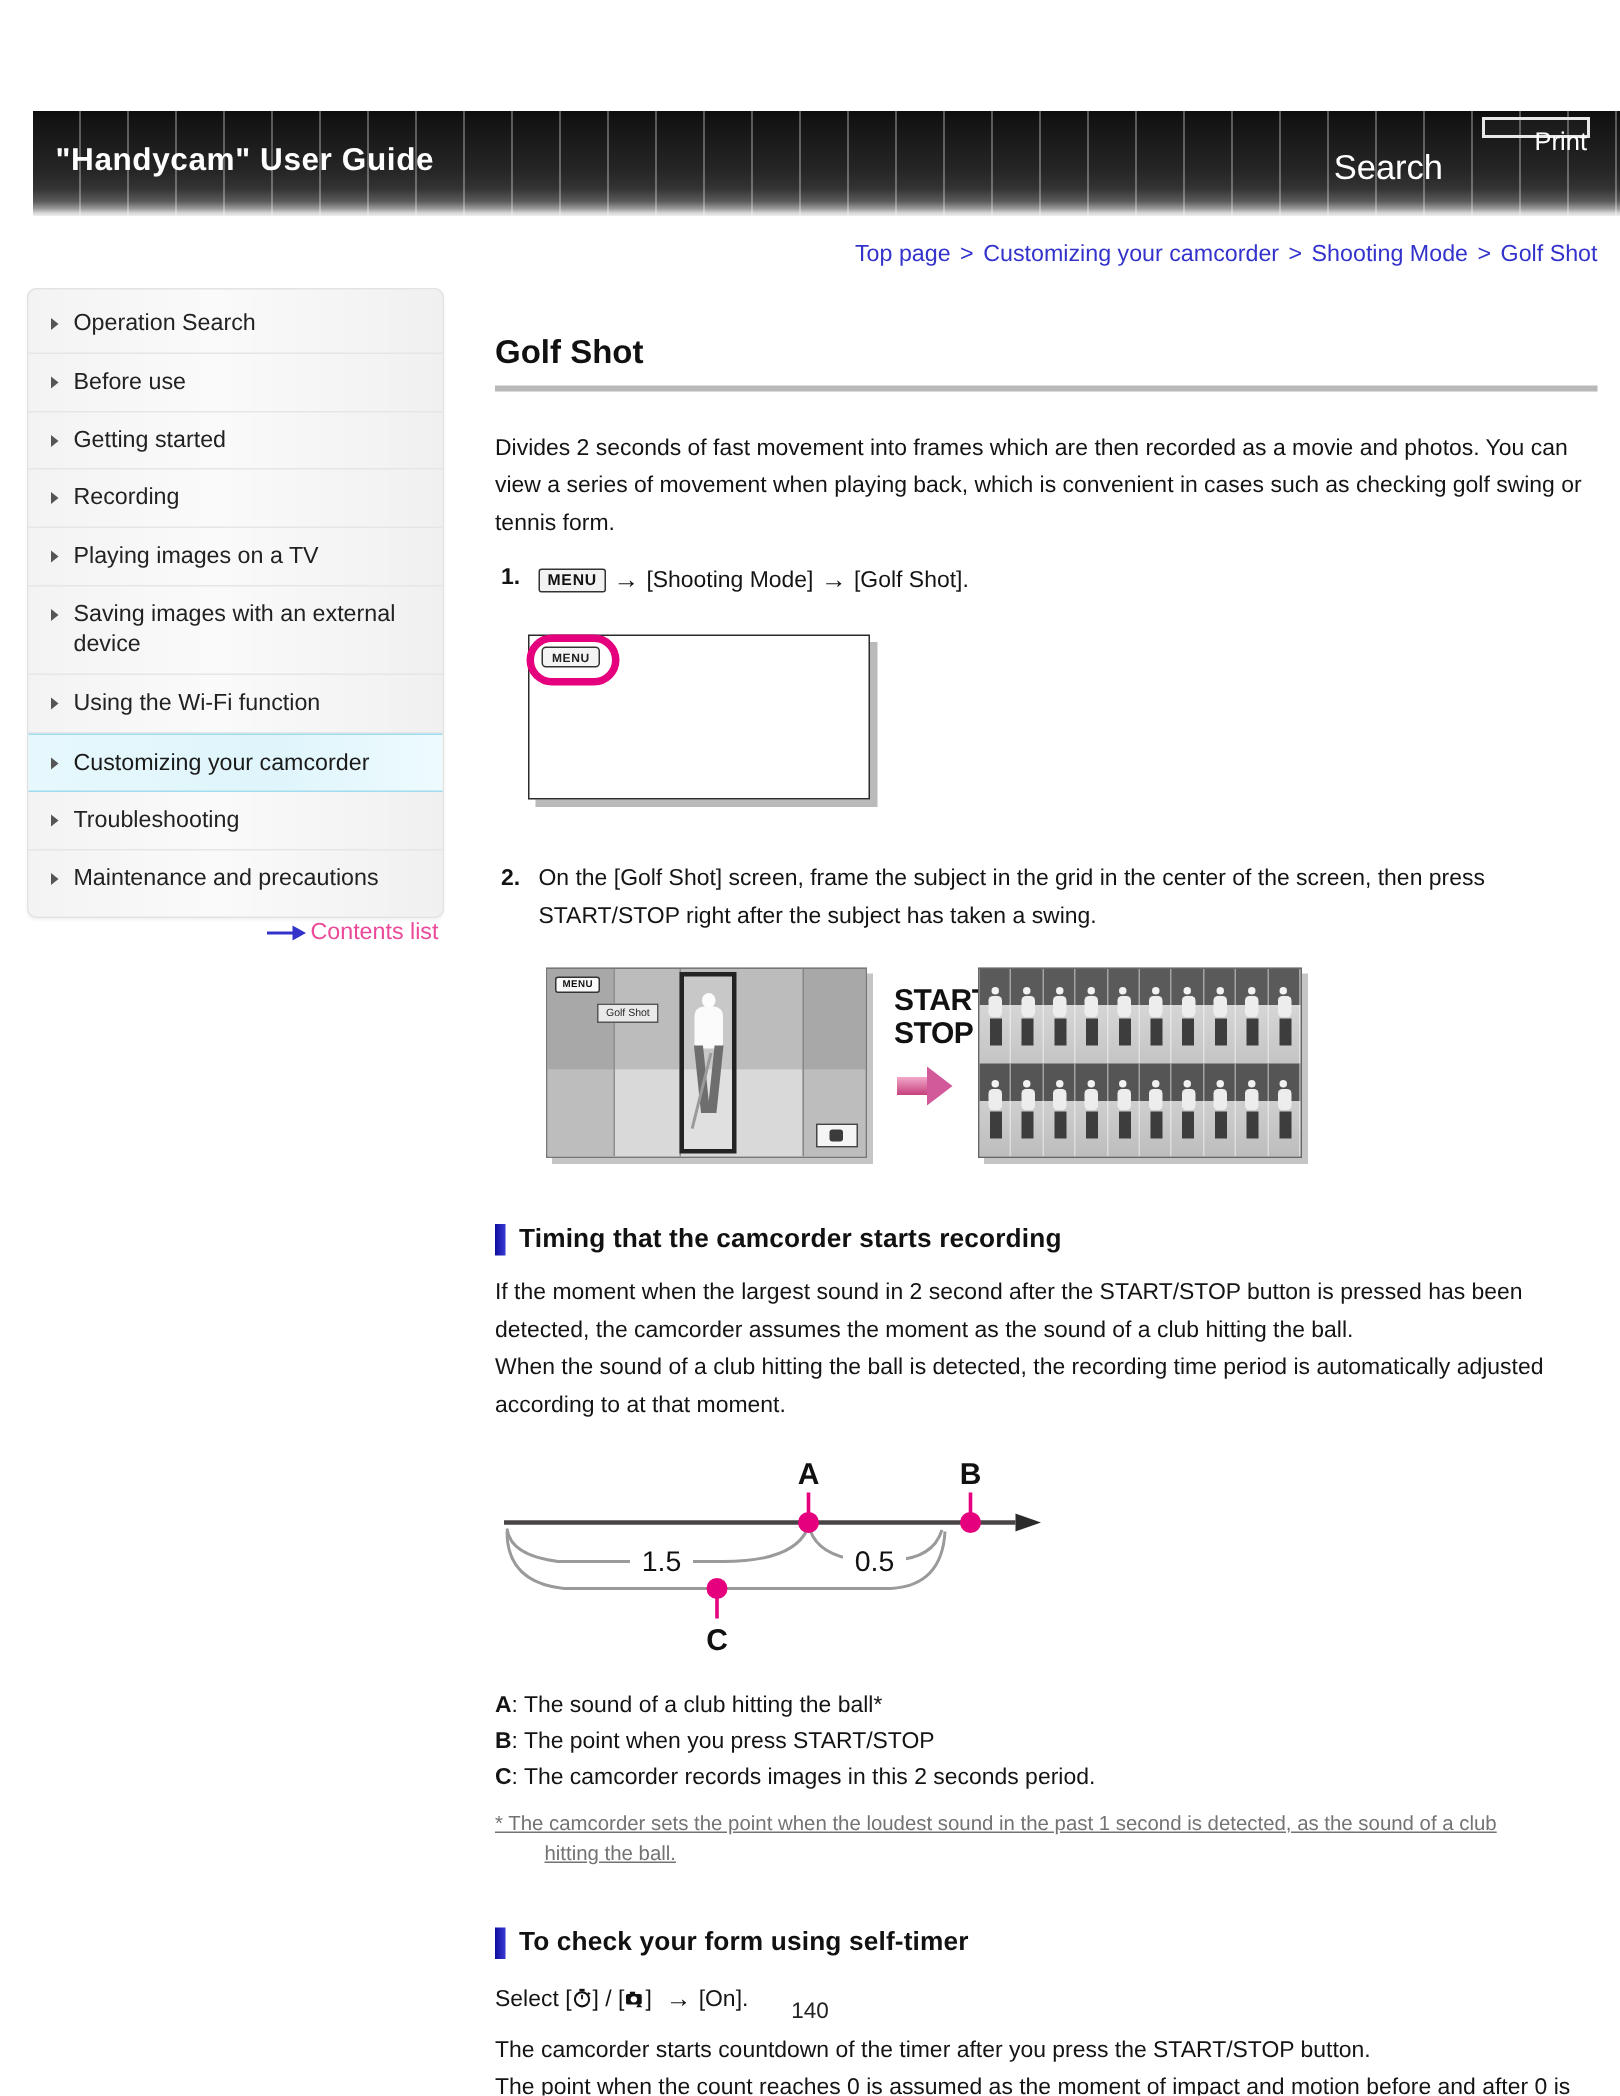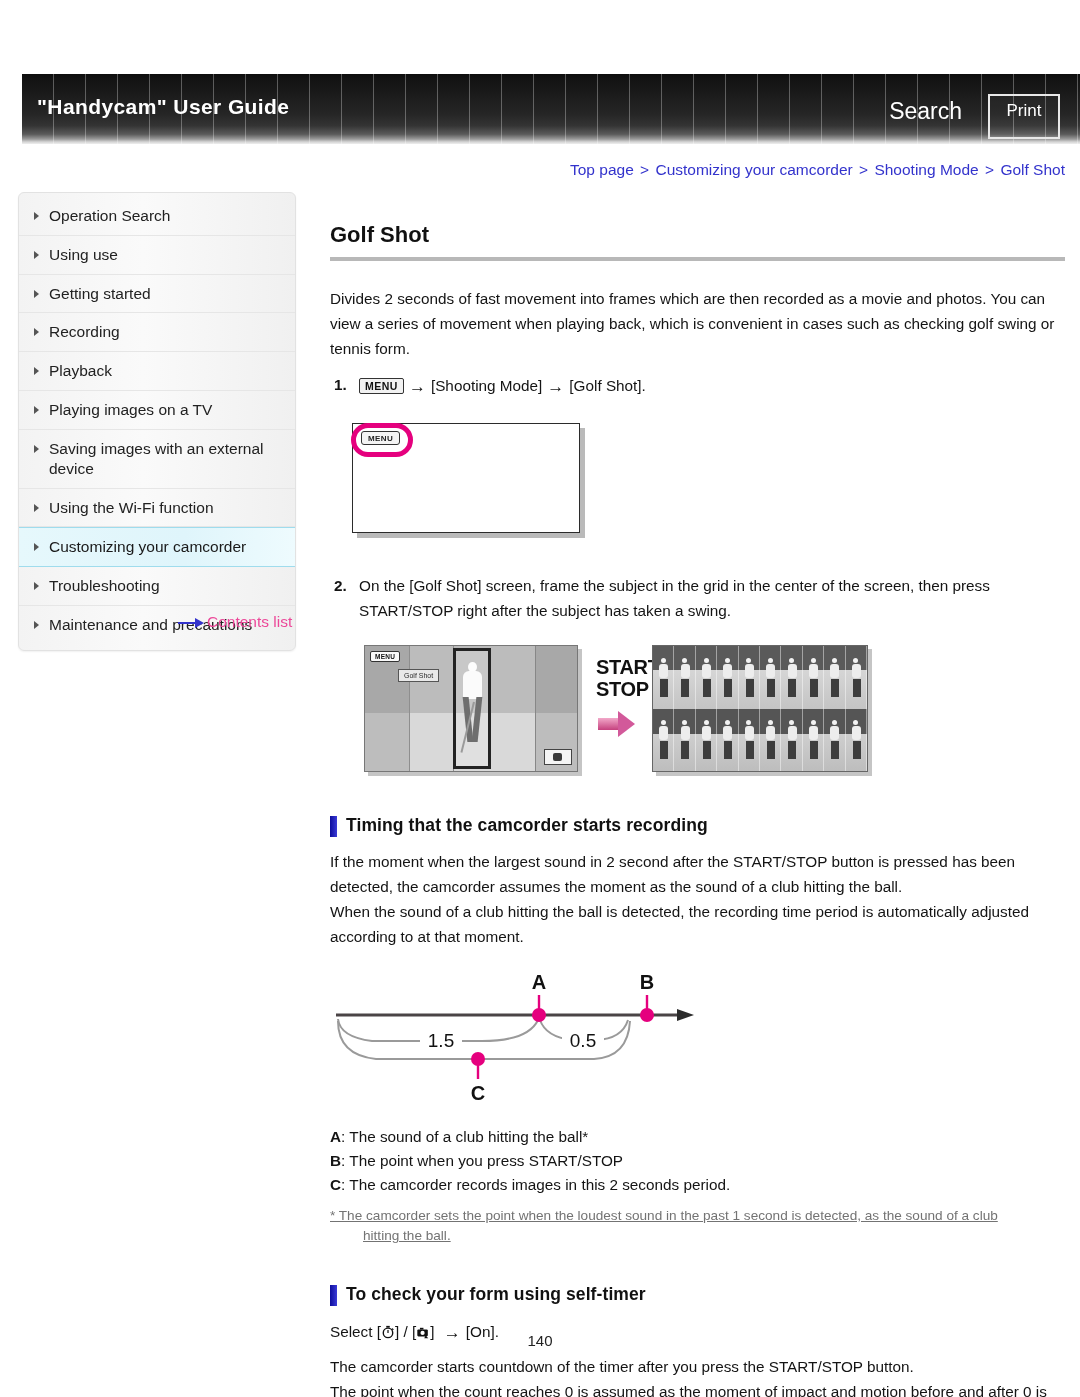--- a/index.html
+++ b/index.html
@@ -63,27 +63,27 @@
     position: absolute;
     right: 118px;
     top: 24px;
     font-size: 23px;
     color: #ffffff;
     z-index: 3;
   }
   .header-print {
     position: absolute;
     right: 20px;
-    top: 20px;
+    top: 4px;
     width: 72px;
-    height: 45px;
+    height: 14px;
     border: 2px solid #e8e8e8;
     color: #ffffff;
     font-size: 17px;
-    text-align: center;
+    text-align: right;
     line-height: 30px;
     background: rgba(255,255,255,0.03);
     z-index: 3;
     box-sizing: border-box;
   }
 
   
   .breadcrumb {
     position: absolute;
     right: 15px;
@@ -486,33 +486,29 @@
   <span class="crumb-link">Golf Shot</span>
 </div>
 
 <div class="sidebar">
   <div class="nav-item">
     <span class="bullet"></span>
     <span>Operation Search</span>
   </div>
   <div class="nav-item">
     <span class="bullet"></span>
-    <span>Using use</span>
+    <span>Before use</span>
   </div>
   <div class="nav-item">
     <span class="bullet"></span>
     <span>Getting started</span>
   </div>
   <div class="nav-item">
     <span class="bullet"></span>
     <span>Recording</span>
-  </div>
-  <div class="nav-item">
-    <span class="bullet"></span>
-    <span>Playback</span>
   </div>
   <div class="nav-item">
     <span class="bullet"></span>
     <span>Playing images on a TV</span>
   </div>
   <div class="nav-item">
     <span class="bullet"></span>
     <span>Saving images with an external device</span>
   </div>
   <div class="nav-item">

